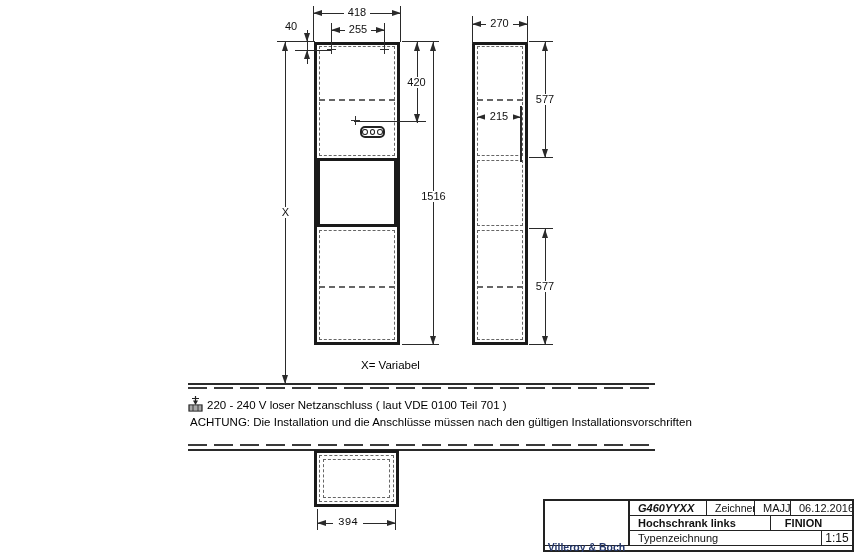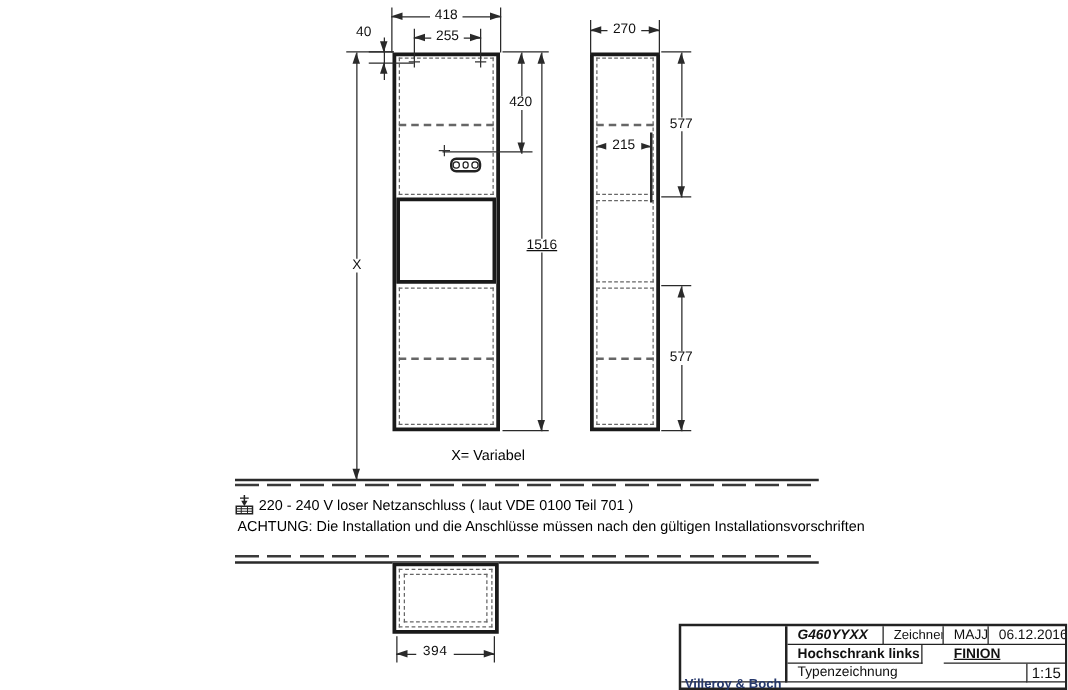--- a/index.html
+++ b/index.html
@@ -22,21 +22,21 @@
   .wall-main{position:absolute;height:2px;background:#2a2a2a;}
   .wall-dash{position:absolute;height:2px;background:repeating-linear-gradient(90deg,#3a3a3a 0 19px,transparent 19px 26px);}
   .socket{position:absolute;left:360px;top:126px;width:25px;height:12px;border:2px solid #222;
           border-radius:5px;box-sizing:border-box;background:#fff;display:flex;align-items:center;justify-content:center;gap:2px;}
   .socket i{width:4px;height:4px;border:1px solid #222;border-radius:50%;display:block;}
   .note{position:absolute;font-size:11.5px;line-height:13px;color:#000;white-space:nowrap;}
   
   .tb{position:absolute;left:543px;top:499px;width:311px;height:53px;border:2px solid #222;box-sizing:border-box;background:#fff;}
   .tb .cell{position:absolute;box-sizing:border-box;border-right:1.5px solid #222;border-bottom:1.5px solid #222;
             font-size:11px;line-height:13px;padding:1px 8px;white-space:nowrap;overflow:hidden;}
-  .tb .nogridr{border-right:none;}
+  .tb .nogridr{border-right:none;text-align:center;}
   .logo-cell{position:absolute;left:0;top:0;width:85px;height:45px;border-right:2px solid #222;border-bottom:1.5px solid #222;
              box-sizing:border-box;display:flex;flex-direction:column;align-items:center;justify-content:flex-start;padding-top:1px;}
   .brand{font-family:Liberation Sans, sans-serif;font-weight:bold;font-size:10.5px;line-height:11px;color:#26386b;
          border-bottom:1px solid #26386b;padding:0 1px 1px 1px;margin-top:40px;}
   .brand-year{font-size:5px;color:#26386b;line-height:6px;letter-spacing:1px;}
   .disclaimer{position:absolute;left:0;top:45px;width:307px;height:6px;overflow:hidden;}
   .code{font-weight:bold;font-style:italic;}
   .bold{font-weight:bold;}
 </style>
 </head>
@@ -84,21 +84,21 @@
   <div class="vl" style="left:417px;top:42px;height:81px;"></div>
   <div class="ar ar-u" style="left:414px;top:42px;"></div>
   <div class="ar ar-d" style="left:414px;top:114px;"></div>
   <div class="dlab" style="left:403px;top:77px;width:27px;">420</div>
 
   <div class="hl" style="left:402px;top:41px;width:37px;"></div>
   <div class="hl" style="left:402px;top:344px;width:37px;"></div>
   <div class="vl" style="left:433px;top:42px;height:303px;"></div>
   <div class="ar ar-u" style="left:430px;top:42px;"></div>
   <div class="ar ar-d" style="left:430px;top:336px;"></div>
-  <div class="dlab" style="left:418px;top:191px;width:31px;text-decoration:underline;">1516</div>
+  <div class="dlab" style="left:418px;top:191px;width:31px;">1516</div>
 
   <div class="hl" style="left:277px;top:41px;width:38px;"></div>
   <div class="vl" style="left:285px;top:42px;height:342px;"></div>
   <div class="ar ar-u" style="left:282px;top:42px;"></div>
   <div class="ar ar-d" style="left:282px;top:375px;"></div>
   <div class="dlab" style="left:279px;top:207px;width:13px;">X</div>
 
   <div class="solidbox" style="left:472px;top:42px;width:56px;height:303px;"></div>
   <div class="dashbox" style="left:477px;top:46px;width:46px;height:110px;"></div>
   <div class="dash-h" style="left:477px;top:99px;width:46px;"></div>
@@ -177,22 +177,22 @@
       </svg>
       <div class="brand">Villeroy &amp; Boch</div>
       <div class="brand-year">1748</div>
     </div>
 
     <div class="cell code" style="left:85px;top:0;width:77px;height:15px;">G460YYXX</div>
     <div class="cell" style="left:162px;top:0;width:48px;height:15px;font-size:10.5px;">Zeichner</div>
     <div class="cell" style="left:210px;top:0;width:36px;height:15px;">MAJJ</div>
     <div class="cell nogridr" style="left:246px;top:0;width:61px;height:15px;">06.12.2016</div>
 
-    <div class="cell bold" style="left:85px;top:15px;width:108px;height:15px;text-align:center;">Hochschrank links</div>
-    <div class="cell bold nogridr" style="left:210px;top:15px;width:97px;height:15px;text-decoration:underline;">FINION</div>
+    <div class="cell bold" style="left:85px;top:15px;width:141px;height:15px;">Hochschrank links</div>
+    <div class="cell bold nogridr" style="left:210px;top:15px;width:97px;height:15px;">FINION</div>
 
     <div class="cell" style="left:85px;top:30px;width:192px;height:15px;">Typenzeichnung</div>
     <div class="cell nogridr" style="left:277px;top:30px;width:30px;height:15px;font-size:12px;text-align:center;padding:1px 0;">1:15</div>
 
     <div class="disclaimer">
       
     </div>
   </div>
 
 </div>

